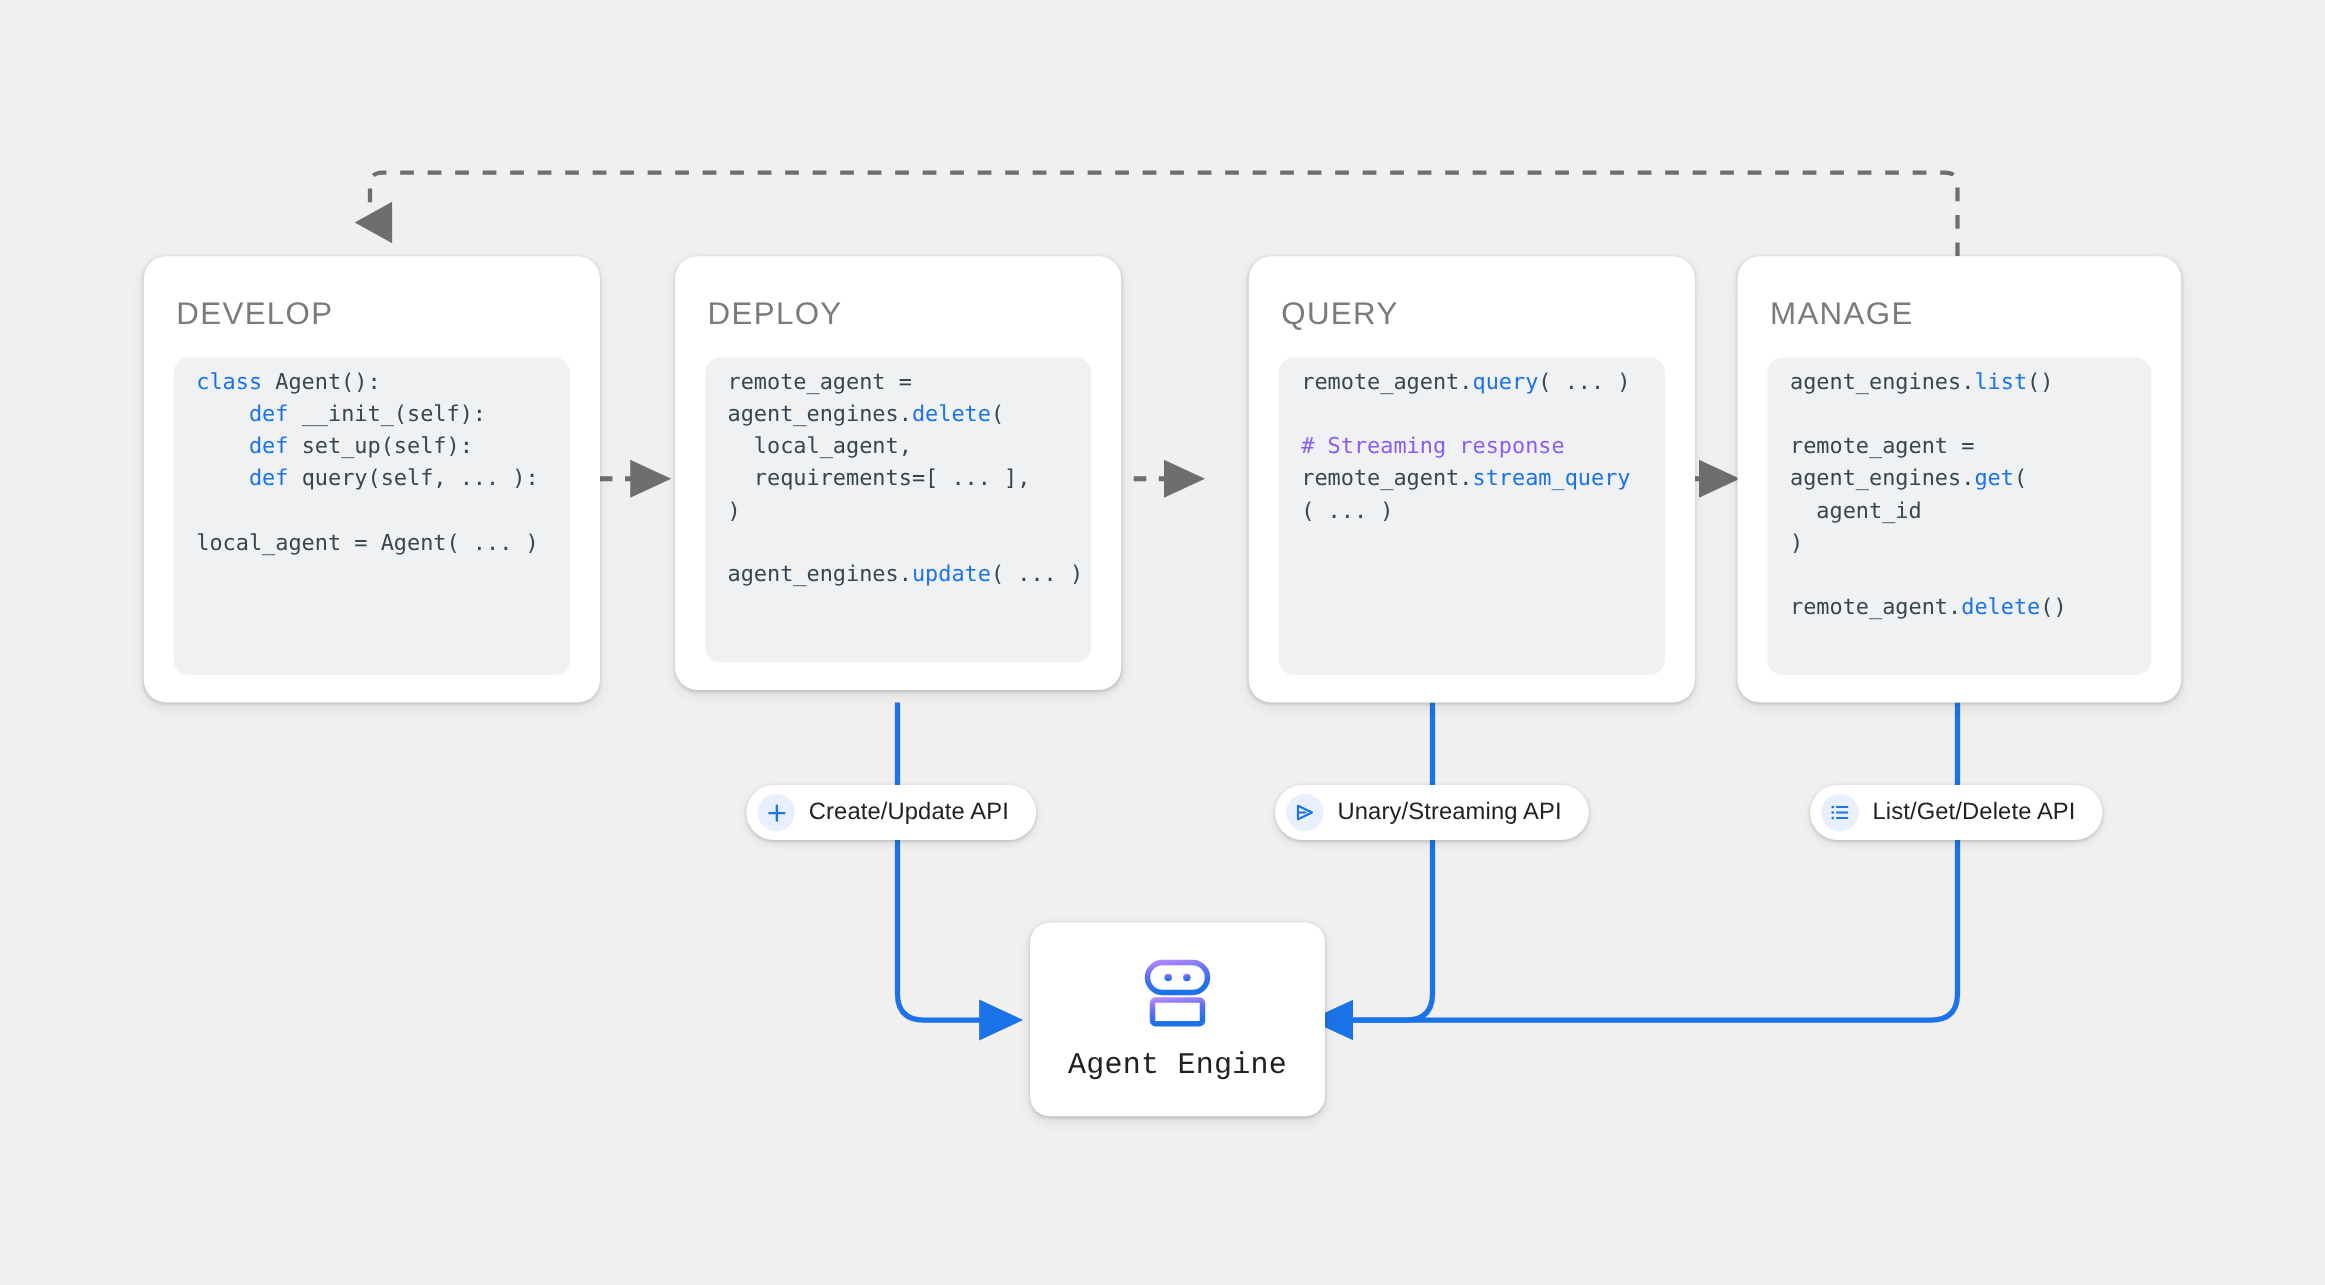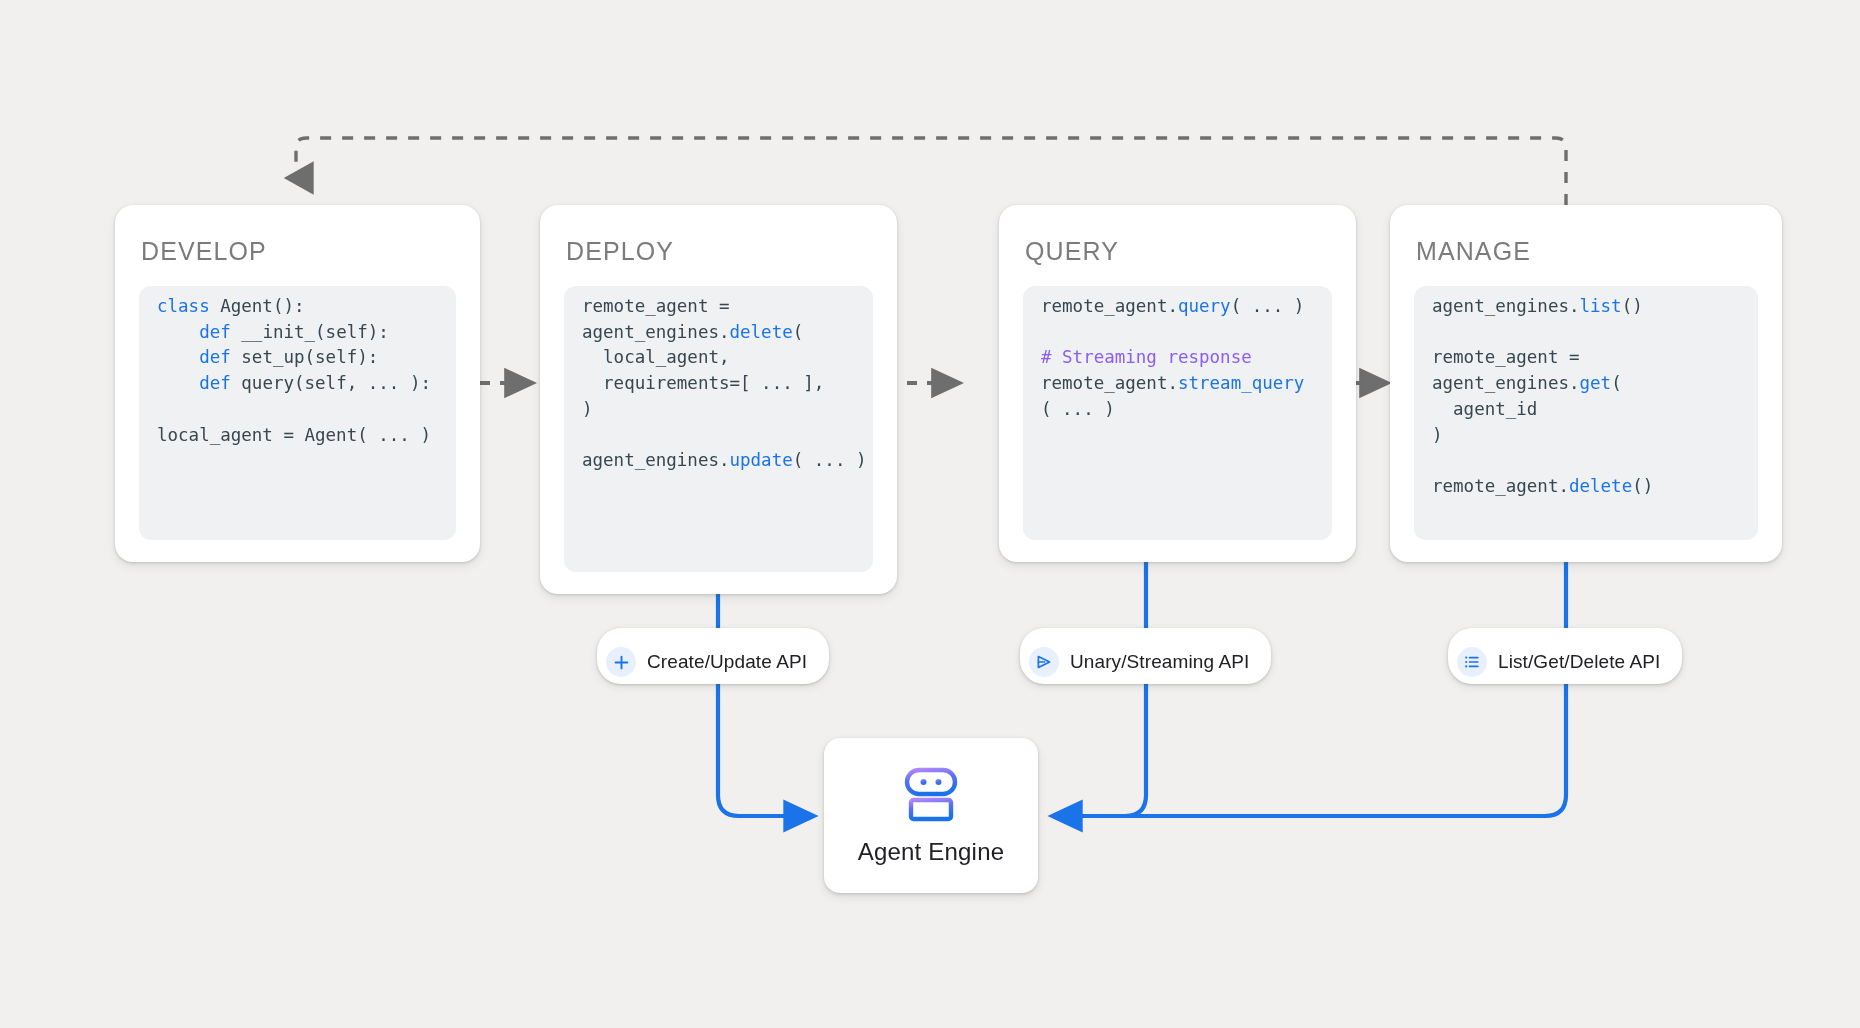--- a/index.html
+++ b/index.html
@@ -63,21 +63,21 @@
 
   
   .pill {
     position: absolute;
     height: 44px;
     display: flex;
     align-items: center;
     gap: 11px;
     background: #ffffff;
     border-radius: 24px;
-    padding: 12px 22px 0 9px;
+    padding: 0 22px 0 9px;
     box-shadow: 0 1px 3px rgba(60,64,67,.24), 0 3px 8px rgba(60,64,67,.10);
     white-space: nowrap;
   }
   .pill-label {
     font-size: 19px;
     color: #202124;
     letter-spacing: .1px;
   }
   .pill-ico {
     width: 30px; height: 30px;
@@ -88,30 +88,31 @@
     justify-content: center;
     flex: 0 0 auto;
   }
   .pill-ico svg { display: block; }
 
   
   #engine {
     position: absolute;
     left: 824px;
     top: 738px;
-    width: 214px;
+    width: 236px;
     height: 155px;
     background: #ffffff;
     border-radius: 16px;
     box-shadow: 0 1px 3px rgba(60,64,67,.24), 0 4px 10px rgba(60,64,67,.11);
     display: flex;
     flex-direction: column;
     align-items: center;
     justify-content: center;
     gap: 10px;
+    font-family: Liberation Mono, monospace;
   }
   #engine .engine-label {
     font-size: 24px;
     color: #202124;
     letter-spacing: .2px;
   }
 </style>
 </head>
 <body>
 
@@ -156,31 +157,31 @@
     <g>
       <path d="M1566,562 L1566,795 Q1566,816 1545,816 L1060,816" fill="none" stroke="#1a73e8" stroke-width="4.2" stroke-linecap="butt"></path>
     </g>
   </svg>
 
   <div class="card" style="left:115px; top:205px; width:365px; height:357px;">
     <div class="card-title">DEVELOP</div>
     <div class="code-block"><div><span class="kw">class </span><span>Agent():</span></div><div><span>    </span><span class="kw">def </span><span>__init_(self):</span></div><div><span>    </span><span class="kw">def </span><span>set_up(self):</span></div><div><span>    </span><span class="kw">def </span><span>query(self, ... ):</span></div><div>&nbsp;</div><div><span>local_agent = Agent( ... )</span></div></div>
   </div>
 
-  <div class="card" style="left:540px; top:205px; width:357px; height:389px;">
+  <div class="card" style="left:540px; top:205px; width:357px; height:347px;">
     <div class="card-title">DEPLOY</div>
     <div class="code-block"><div><span>remote_agent =</span></div><div><span>agent_engines.</span><span class="fn">delete</span><span>(</span></div><div><span>  local_agent,</span></div><div><span>  requirements=[ ... ],</span></div><div><span>)</span></div><div>&nbsp;</div><div><span>agent_engines.</span><span class="fn">update</span><span>( ... )</span></div></div>
   </div>
 
   <div class="card" style="left:999px; top:205px; width:357px; height:357px;">
     <div class="card-title">QUERY</div>
     <div class="code-block"><div><span>remote_agent.</span><span class="fn">query</span><span>( ... )</span></div><div>&nbsp;</div><div><span class="cmt"># Streaming response</span></div><div><span>remote_agent.</span><span class="fn">stream_query</span></div><div><span>( ... )</span></div></div>
   </div>
 
-  <div class="card" style="left:1390px; top:205px; width:392px; height:357px;">
+  <div class="card" style="left:1390px; top:205px; width:355px; height:357px;">
     <div class="card-title">MANAGE</div>
     <div class="code-block"><div><span>agent_engines.</span><span class="fn">list</span><span>()</span></div><div>&nbsp;</div><div><span>remote_agent =</span></div><div><span>agent_engines.</span><span class="fn">get</span><span>(</span></div><div><span>  agent_id</span></div><div><span>)</span></div><div>&nbsp;</div><div><span>remote_agent.</span><span class="fn">delete</span><span>()</span></div></div>
   </div>
 
   <div class="pill" style="left:597px; top:628px;">
     <span class="pill-ico">
       <svg width="17" height="17" viewBox="0 0 17 17">
         <path d="M8.5,2.6 L8.5,14.4 M2.6,8.5 L14.4,8.5" stroke="#1a73e8" stroke-width="1.9" stroke-linecap="round"></path>
       </svg>
     </span>

